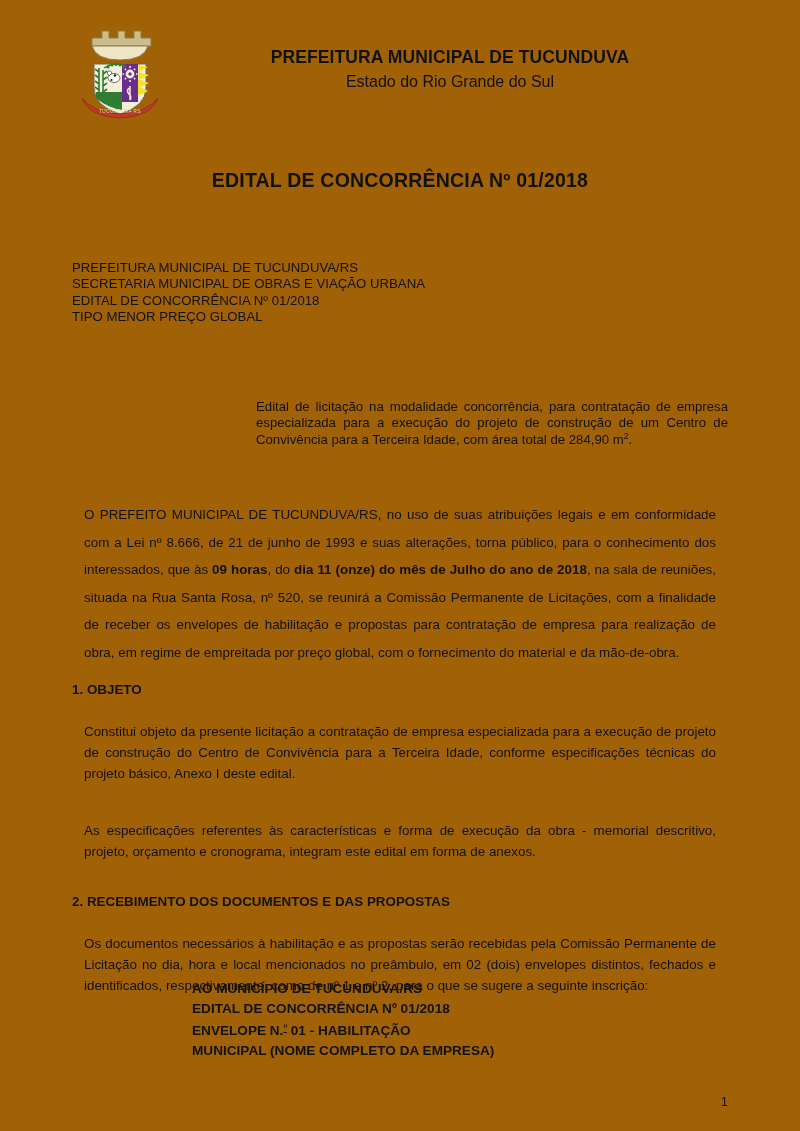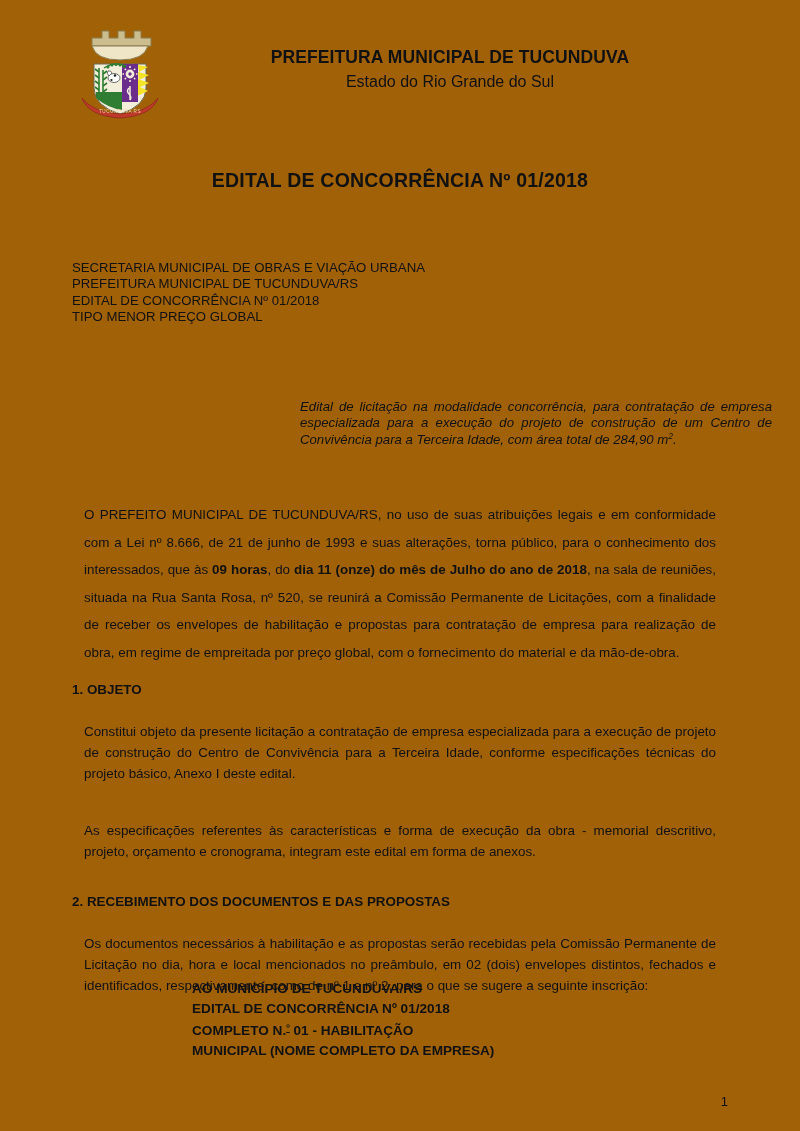--- a/index.html
+++ b/index.html
@@ -80,25 +80,23 @@
   }
   .ident-block div { white-space: nowrap; }
 
   
   .summary {
     position: absolute;
     left: 256px;
     top: 399px;
     width: 472px;
     font-size: 13.2px;
-    font-style: italic;
     line-height: 16.4px;
     text-align: justify;
     text-align-last: left;
-    margin-left: 44px;
   }
   .summary sup {
     font-size: 8.5px;
     vertical-align: super;
     line-height: 0;
   }
 
   
   .body-area {
     position: absolute;
@@ -230,22 +228,22 @@
 
     <div class="header-text">
       <div class="org-name">PREFEITURA MUNICIPAL DE TUCUNDUVA</div>
       <div class="org-state">Estado do Rio Grande do Sul</div>
     </div>
   </div>
 
   <div class="doc-title">EDITAL DE CONCORRÊNCIA Nº 01/2018</div>
 
   <div class="ident-block">
+    <div>PREFEITURA MUNICIPAL DE TUCUNDUVA/RS</div>
     <div>SECRETARIA MUNICIPAL DE OBRAS E VIAÇÃO URBANA</div>
-    <div>PREFEITURA MUNICIPAL DE TUCUNDUVA/RS</div>
     <div>EDITAL DE CONCORRÊNCIA Nº 01/2018</div>
     <div>TIPO MENOR PREÇO GLOBAL</div>
   </div>
 
   <div class="summary"><span>Edital de licitação na modalidade concorrência, para contratação de empresa especializada para a execução do projeto de construção de um Centro de Convivência para a Terceira Idade, com área total de 284,90 m</span><sup>2</sup><span>.</span></div>
 
   <div class="body-area">
 
     <p class="para lead"><span>O PREFEITO MUNICIPAL DE TUCUNDUVA/RS, no uso de suas atribuições legais e em conformidade com a Lei nº 8.666, de 21 de junho de 1993 e suas alterações, torna público, para o conhecimento dos interessados, que às </span><b>09 horas</b><span>, do </span><b>dia 11 (onze) do mês de Julho do ano de 2018</b><span>, na sala de reuniões, situada na Rua Santa Rosa, nº 520, se reunirá a Comissão Permanente de Licitações, com a finalidade de receber os envelopes de habilitação e propostas para contratação de empresa para realização de obra, em regime de empreitada por preço global, com o fornecimento do material e da mão-de-obra.</span></p>
 
@@ -258,19 +256,19 @@
     <div class="gap-md"></div>
 
     <h2 class="section">2. RECEBIMENTO DOS DOCUMENTOS E DAS PROPOSTAS</h2>
     <div class="after-heading"></div>
     <p class="para tight">Os documentos necessários à habilitação e as propostas serão recebidas pela Comissão Permanente de Licitação no dia, hora e local mencionados no preâmbulo, em 02 (dois) envelopes distintos, fechados e identificados, respectivamente, como de nº 1 e nº 2, para o que se sugere a seguinte inscrição:</p>
   </div>
 
   <div class="inscription">
     <div>AO MUNICÍPIO DE TUCUNDUVA/RS</div>
     <div>EDITAL DE CONCORRÊNCIA Nº 01/2018</div>
-    <div><span>COMPLETO N.</span><span class="ord">º</span><span> 01 - HABILITAÇÃO</span></div>
+    <div><span>ENVELOPE N.</span><span class="ord">º</span><span> 01 - HABILITAÇÃO</span></div>
     <div>MUNICIPAL (NOME COMPLETO DA EMPRESA)</div>
   </div>
 
   <div class="page-number">1</div>
 
 </div>
 
 </body></html>

